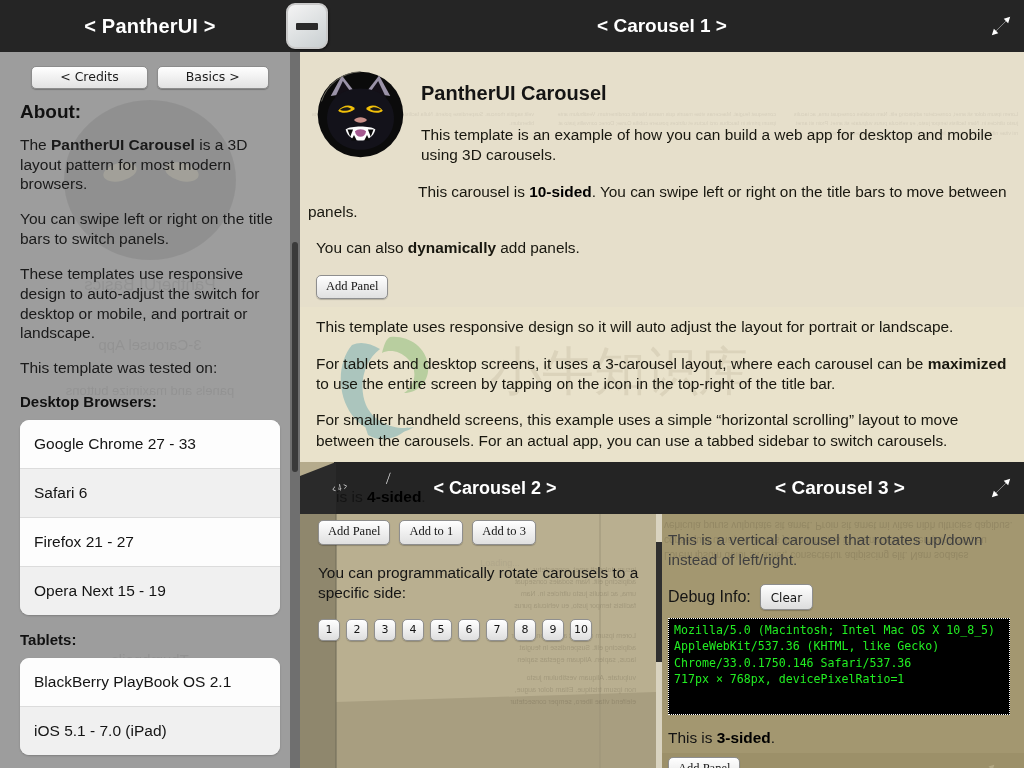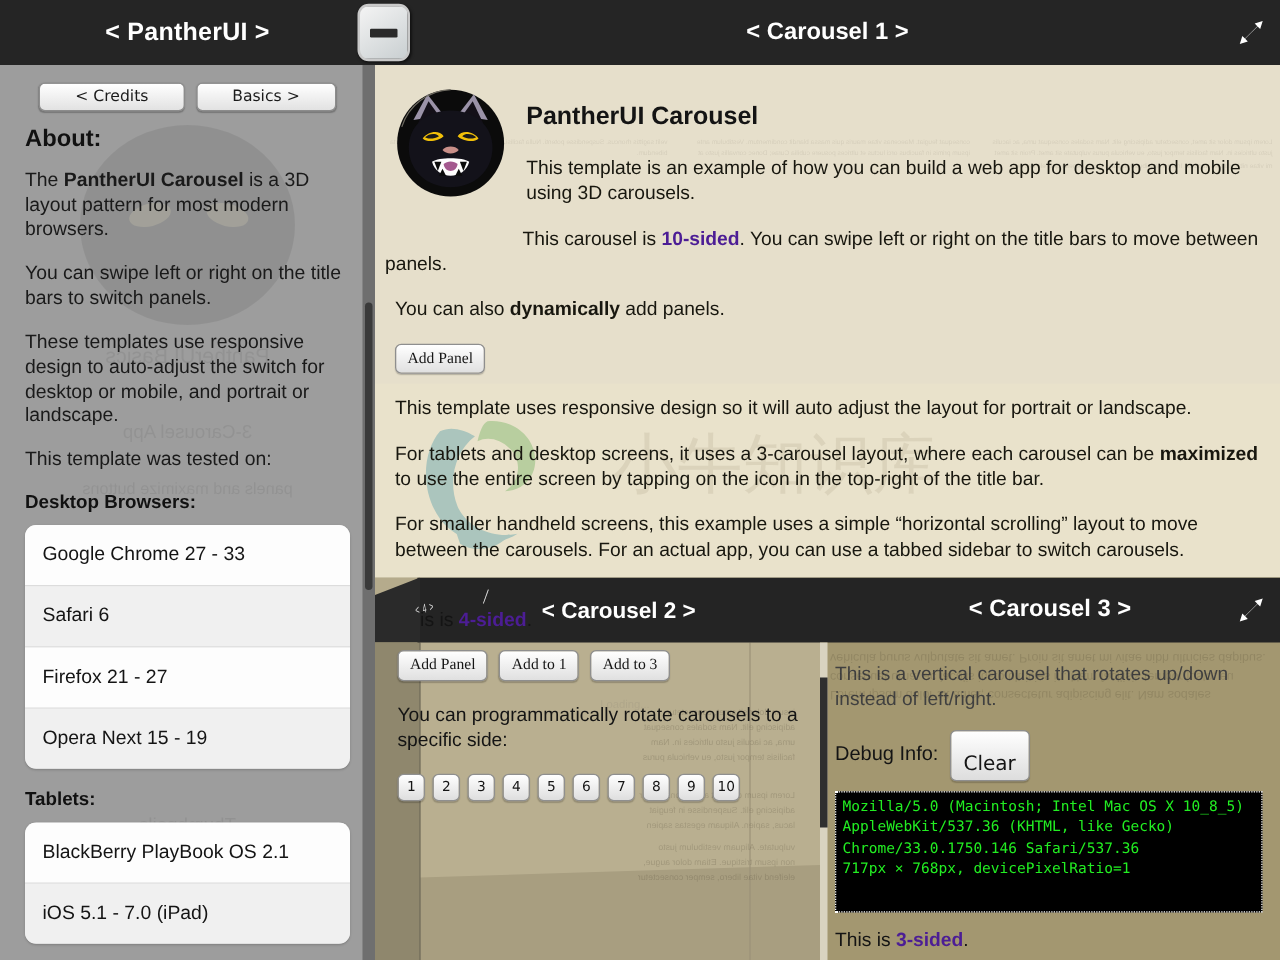--- a/index.html
+++ b/index.html
@@ -127,21 +127,21 @@
   .band {
     position: absolute; left: 0; right: 0; top: 255px; height: 155px;
     background: #e9e2cb; z-index: 0;
   }
   .p1-inner { position: relative; z-index: 3; }
   .p1-head { display: flex; align-items: flex-start; gap: 14px; }
   .logo { width: 93px; height: 93px; flex: 0 0 93px; margin-left: 6px; }
   .p1-title { font-size: 20px; font-weight: bold; color: #141414; margin: 14px 0 20px; }
   .p1-p { font-size: 15.4px; color: #18170f; line-height: 1.32; margin-bottom: 16px; }
   .p1-p b { font-weight: bold; }
-  .redword { color: #4c1d95; font-weight: bold; }
+  .redword { color: #000000; font-weight: bold; }
   .addpanel {
     font-family: Liberation Serif, serif;
     font-size: 12.5px; color: #151515;
     background: linear-gradient(#ffffff,#e0e0e0);
     border: 1px solid #8e8e8e; border-radius: 5px;
     padding: 4px 9px 5px; cursor: pointer;
     box-shadow: 0 1px 1px rgba(0,0,0,.22);
     line-height: 1.1;
   }
   .watermark {
@@ -204,24 +204,24 @@
   .c3-ghost {
     position: absolute; left: 8px; top: 4px; right: 8px;
     opacity: .13; transform: scaleY(-1); pointer-events: none;
     font-size: 10px; line-height: 1.5; color: #20180c; z-index: 1;
   }
   .c3-p { font-size: 15.3px; color: #404040; line-height: 1.3; margin-bottom: 14px; }
   .debug-row { display: flex; align-items: center; gap: 9px; margin-bottom: 8px; }
   .debug-label { font-size: 16px; color: #141414; }
   .clearbtn {
     font-family: "DejaVu Sans", sans-serif;
-    font-size: 16px; color: #151515;
+    font-size: 12px; color: #151515;
     background: linear-gradient(#ffffff,#dddddd);
     border: 1px solid #8e8e8e; border-radius: 5px;
-    padding: 16px 10px 4px; cursor: pointer;
+    padding: 6px 10px 4px; cursor: pointer;
     box-shadow: 0 1px 1px rgba(0,0,0,.2);
   }
   .console {
     background: #000;
     border: 1px dotted #ffffff;
     color: #22ee22;
     font-family: "DejaVu Sans Mono", monospace;
     font-size: 11.6px; line-height: 1.43;
     padding: 3px 5px 4px;
     height: 97px;

